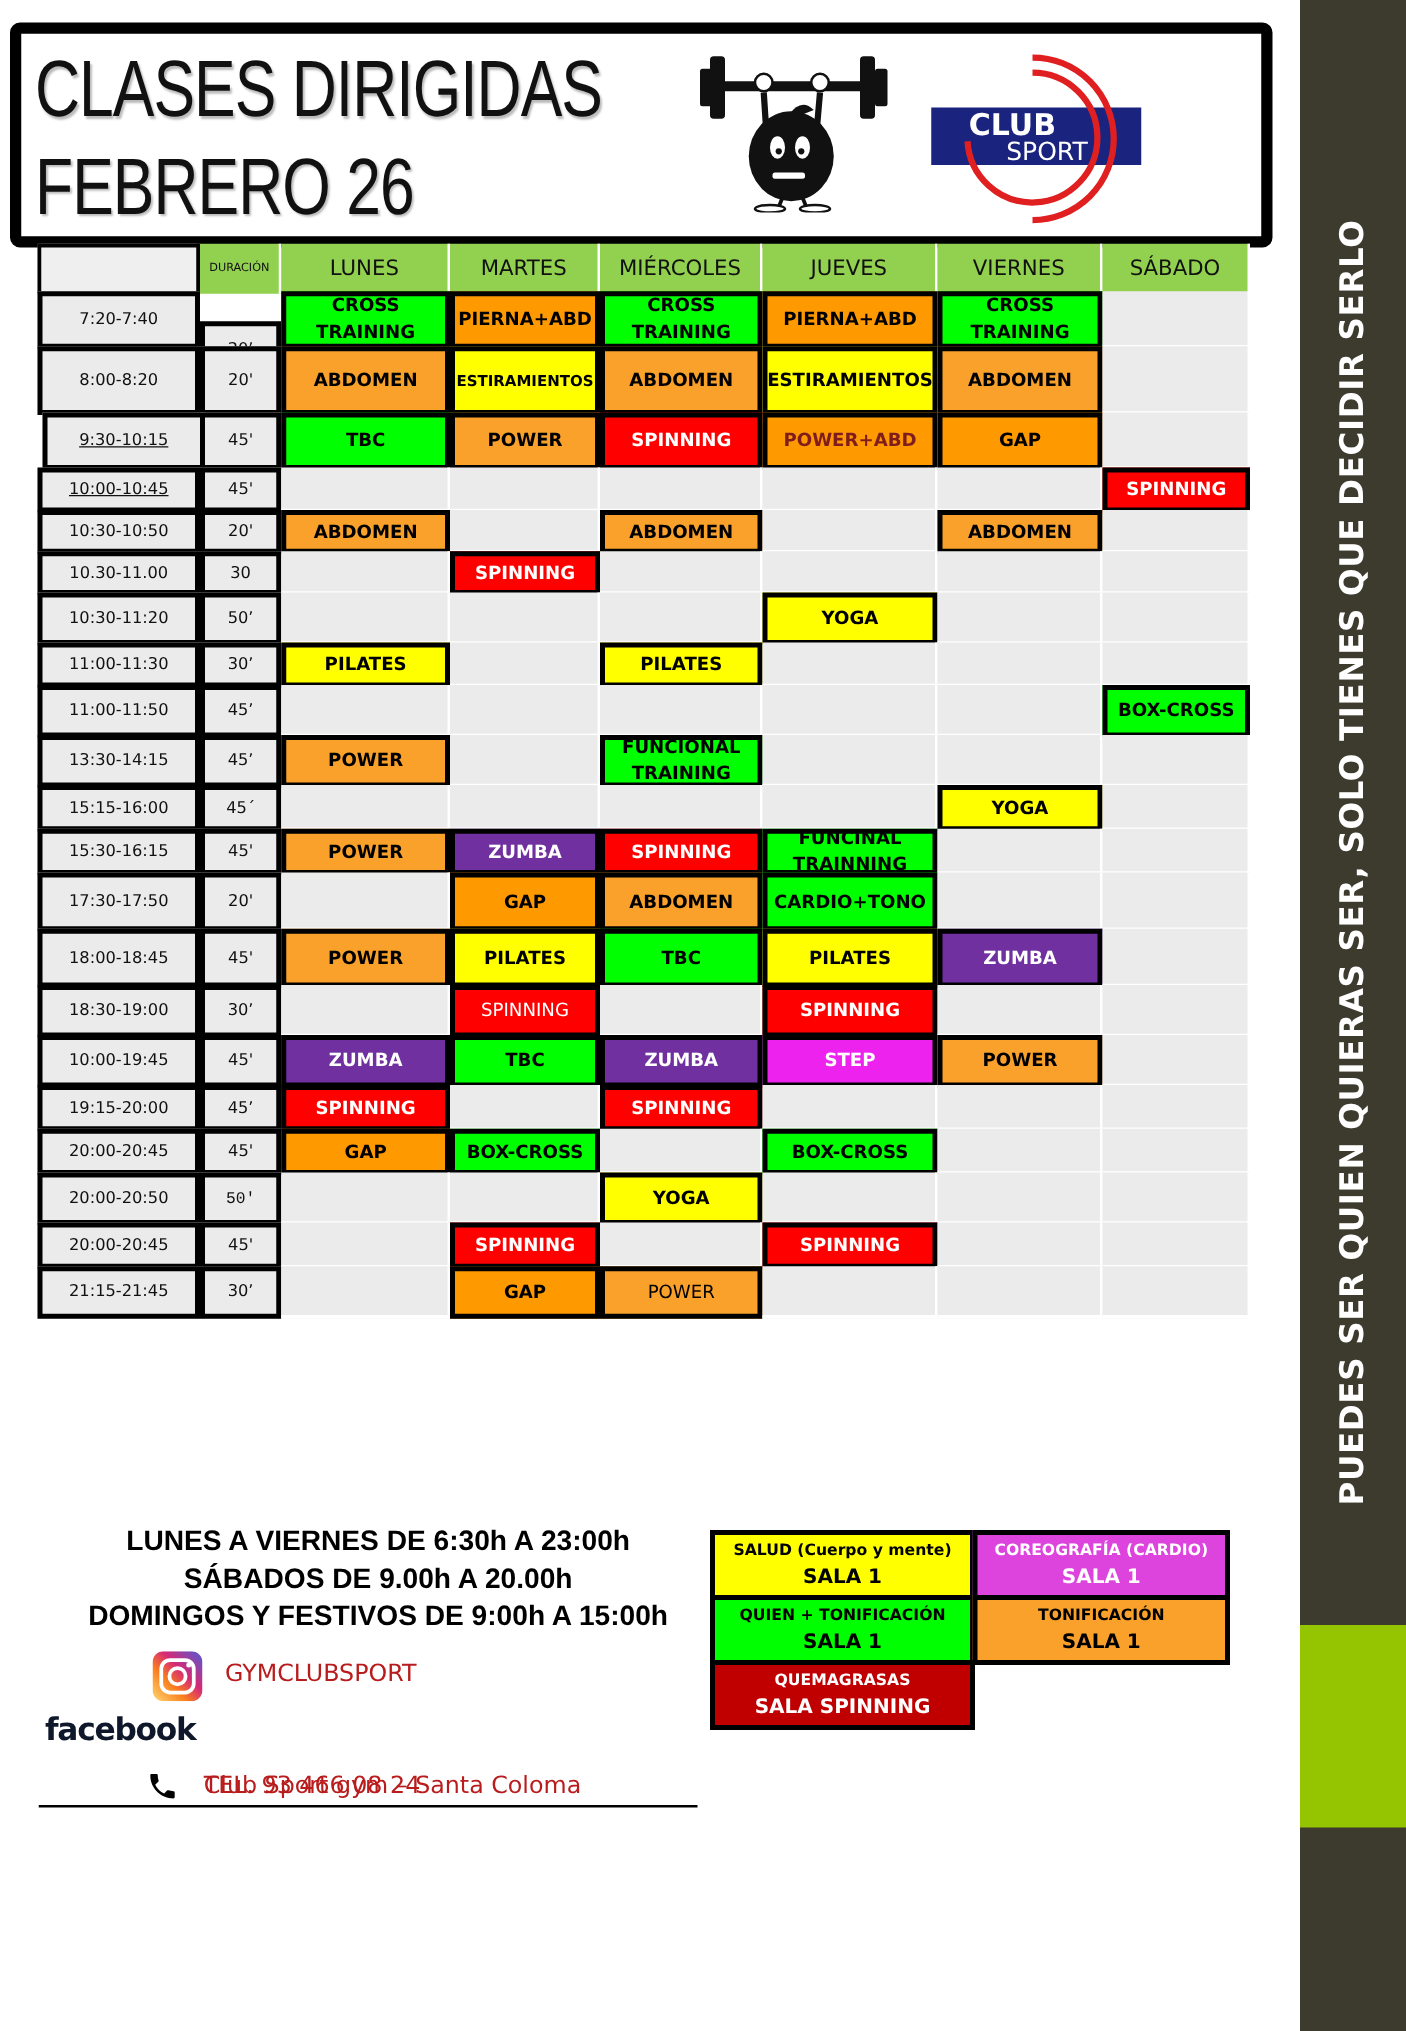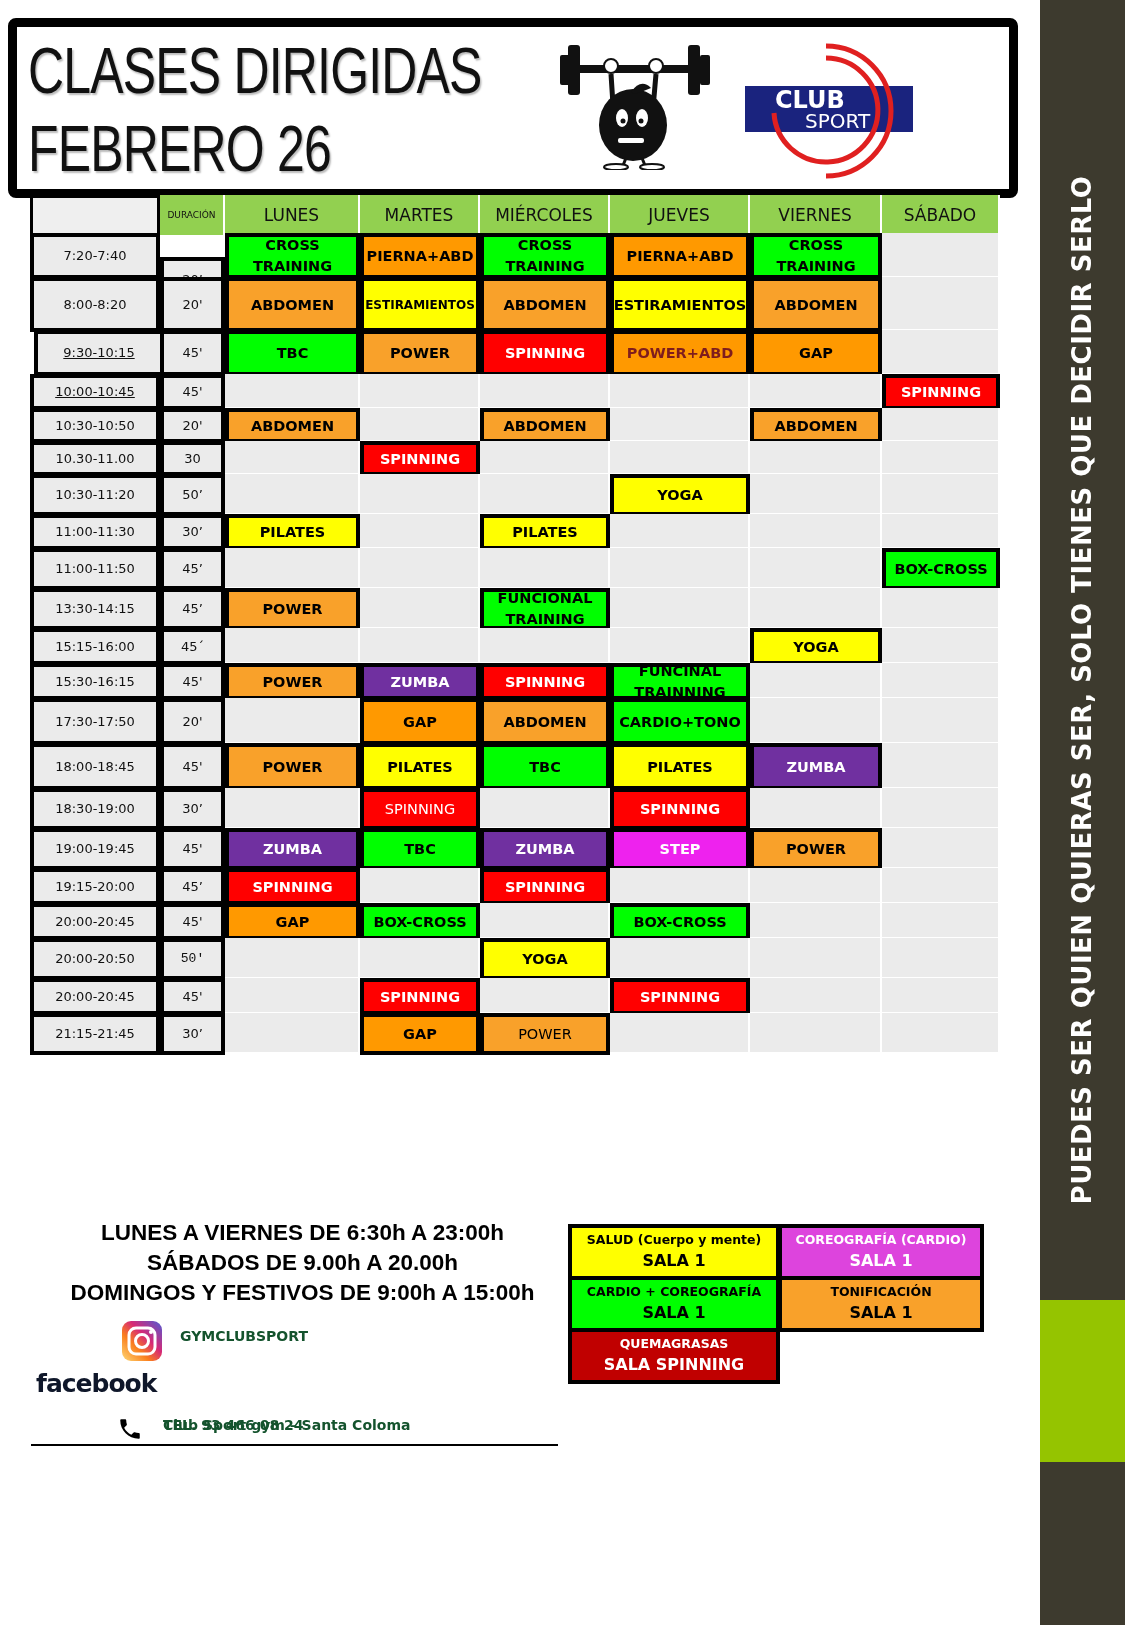--- a/index.html
+++ b/index.html
@@ -19,21 +19,21 @@
   .cell { position:absolute; box-sizing:border-box; display:flex; align-items:center; justify-content:center; text-align:center; font-family:"DejaVu Sans", sans-serif; font-size:14.5px; line-height:20px; color:#111; }
   .hdr { background:#92d050; font-size:17px; border-right:2px solid #fff; }
   .hdr.dur { font-size:9px; }
   .blank { background:#ebebeb; border-right:2px solid #fff; border-bottom:3px solid #fff; }
   .time { background:#ebebeb; border:4px solid #000; font-size:13px; }
   .cls { border:4px solid #000; font-weight:bold; }
   .cls.thin-text { font-weight:normal; }
 
   .hours { position:absolute; left:40px; top:1218px; width:525px; text-align:center; font-family:"Liberation Sans", sans-serif; font-weight:bold; font-size:22.5px; line-height:30px; color:#000; }
 
-  .social { position:absolute; font-family:"DejaVu Sans", sans-serif; font-size:14px; color:#14532d;font-weight:bold; }
+  .social { position:absolute; font-family:"DejaVu Sans", sans-serif; font-size:19px; color:#b91c1c; }
   .rule { position:absolute; left:31px; top:1444px; width:527px; height:2px; background:#000; }
 
   .legend-cell { position:absolute; box-sizing:border-box; border:4px solid #000; text-align:center; font-family:"DejaVu Sans", sans-serif; font-weight:bold; display:flex; flex-direction:column; justify-content:center; }
   .legend-cell .l1 { font-size:12.5px; line-height:18px; }
   .legend-cell .l2 { font-size:16px; line-height:24px; }
 </style>
 </head>
 <body>
 
 <div class="sidebar"></div>
@@ -197,21 +197,21 @@
     <div class="cell cls" style="left: 720px; top: 548px; width: 132px; height: 47px; background: rgb(112, 48, 160); color: rgb(255, 255, 255);">ZUMBA</div>
     <div class="cell blank" style="left: 852px; top: 548px; width: 118px; height: 47px;"></div>
     <div class="cell time" style="left: 0px; top: 593px; width: 130px; height: 42px;">18:30-19:00</div>
     <div class="cell time" style="left: 130px; top: 593px; width: 65px; height: 42px;">30’</div>
     <div class="cell blank" style="left: 195px; top: 593px; width: 135px; height: 42px;"></div>
     <div class="cell cls thin-text" style="left: 330px; top: 593px; width: 120px; height: 42px; background: rgb(255, 0, 0); color: rgb(255, 255, 255);">SPINNING</div>
     <div class="cell blank" style="left: 450px; top: 593px; width: 130px; height: 42px;"></div>
     <div class="cell cls" style="left: 580px; top: 593px; width: 140px; height: 42px; background: rgb(255, 0, 0); color: rgb(255, 255, 255);">SPINNING</div>
     <div class="cell blank" style="left: 720px; top: 593px; width: 132px; height: 42px;"></div>
     <div class="cell blank" style="left: 852px; top: 593px; width: 118px; height: 42px;"></div>
-    <div class="cell time" style="left: 0px; top: 633px; width: 130px; height: 42px;">19:00-19:45</div>
+    <div class="cell time" style="left: 0px; top: 633px; width: 130px; height: 42px;">10:00-19:45</div>
     <div class="cell time" style="left: 130px; top: 633px; width: 65px; height: 42px;">45'</div>
     <div class="cell cls" style="left: 195px; top: 633px; width: 135px; height: 42px; background: rgb(112, 48, 160); color: rgb(255, 255, 255);">ZUMBA</div>
     <div class="cell cls" style="left: 330px; top: 633px; width: 120px; height: 42px; background: rgb(0, 255, 0); color: rgb(0, 0, 0);">TBC</div>
     <div class="cell cls" style="left: 450px; top: 633px; width: 130px; height: 42px; background: rgb(112, 48, 160); color: rgb(255, 255, 255);">ZUMBA</div>
     <div class="cell cls" style="left: 580px; top: 633px; width: 140px; height: 42px; background: rgb(238, 34, 238); color: rgb(255, 255, 255);">STEP</div>
     <div class="cell cls" style="left: 720px; top: 633px; width: 132px; height: 42px; background: rgb(249, 161, 42); color: rgb(0, 0, 0);">POWER</div>
     <div class="cell blank" style="left: 852px; top: 633px; width: 118px; height: 42px;"></div>
     <div class="cell time" style="left: 0px; top: 673px; width: 130px; height: 37px;">19:15-20:00</div>
     <div class="cell time" style="left: 130px; top: 673px; width: 65px; height: 37px;">45’</div>
     <div class="cell cls" style="left: 195px; top: 673px; width: 135px; height: 37px; background: rgb(255, 0, 0); color: rgb(255, 255, 255);">SPINNING</div>
@@ -288,21 +288,21 @@
 <div id="legend">
     <div class="legend-cell" style="left: 568px; top: 1224px; width: 212px; height: 56px; background: rgb(255, 255, 0); color: rgb(0, 0, 0);">
       <div class="l1">SALUD (Cuerpo y mente)</div>
       <div class="l2">SALA 1</div>
     </div>
     <div class="legend-cell" style="left: 778px; top: 1224px; width: 206px; height: 56px; background: rgb(221, 68, 221); color: rgb(255, 255, 255);">
       <div class="l1">COREOGRAFÍA (CARDIO)</div>
       <div class="l2">SALA 1</div>
     </div>
     <div class="legend-cell" style="left: 568px; top: 1276px; width: 212px; height: 56px; background: rgb(0, 255, 0); color: rgb(0, 0, 0);">
-      <div class="l1">CARDIO + COREOGRAFÍA</div>
+      <div class="l1">QUIEN + TONIFICACIÓN</div>
       <div class="l2">SALA 1</div>
     </div>
     <div class="legend-cell" style="left: 778px; top: 1276px; width: 206px; height: 56px; background: rgb(249, 161, 42); color: rgb(0, 0, 0);">
       <div class="l1">TONIFICACIÓN</div>
       <div class="l2">SALA 1</div>
     </div>
     <div class="legend-cell" style="left: 568px; top: 1328px; width: 212px; height: 56px; background: rgb(192, 0, 0); color: rgb(255, 255, 255);">
       <div class="l1">QUEMAGRASAS</div>
       <div class="l2">SALA SPINNING</div>
     </div>

